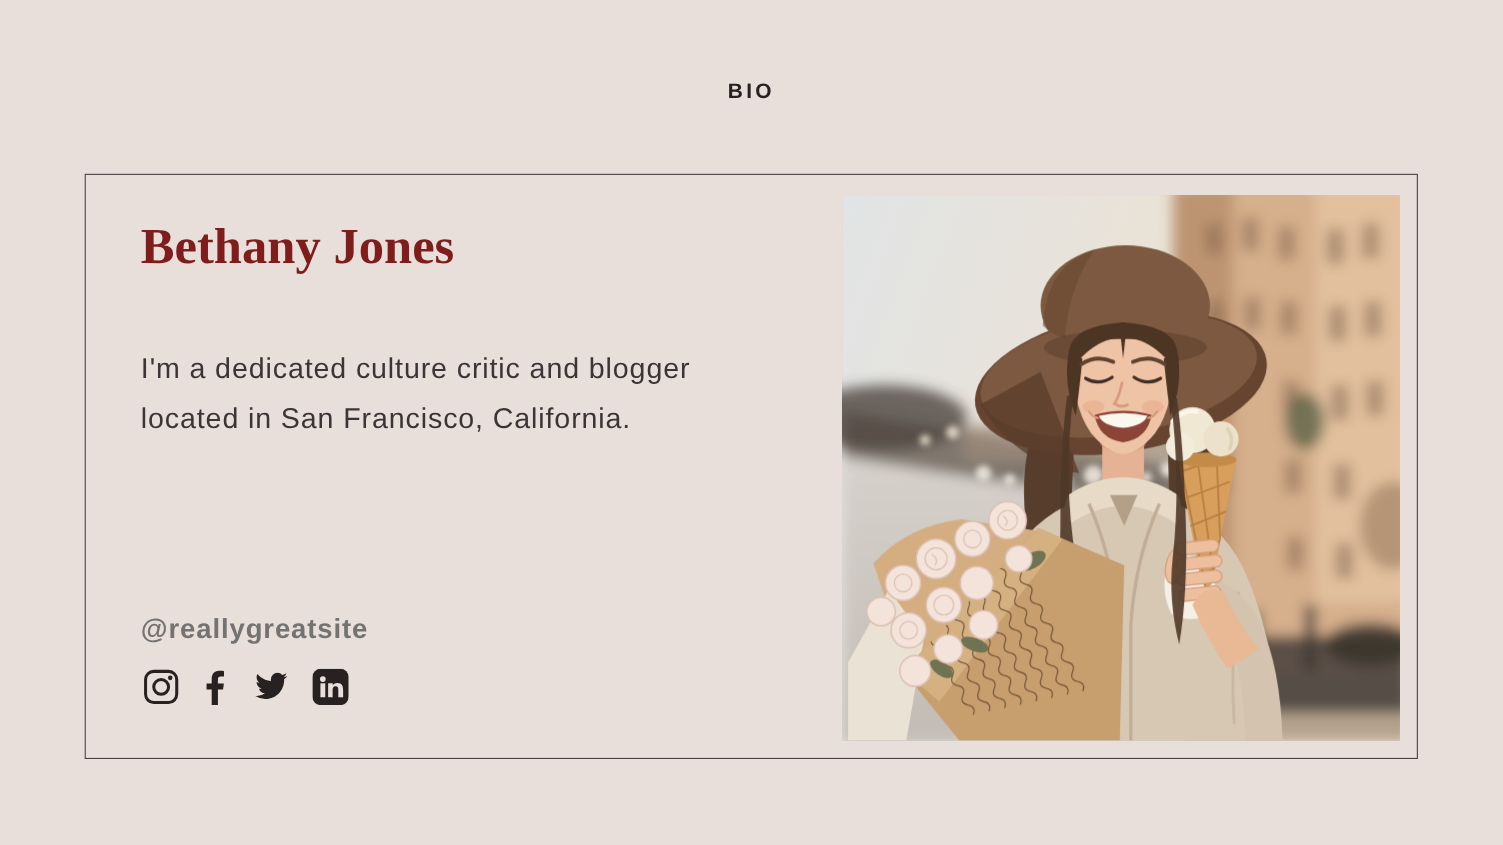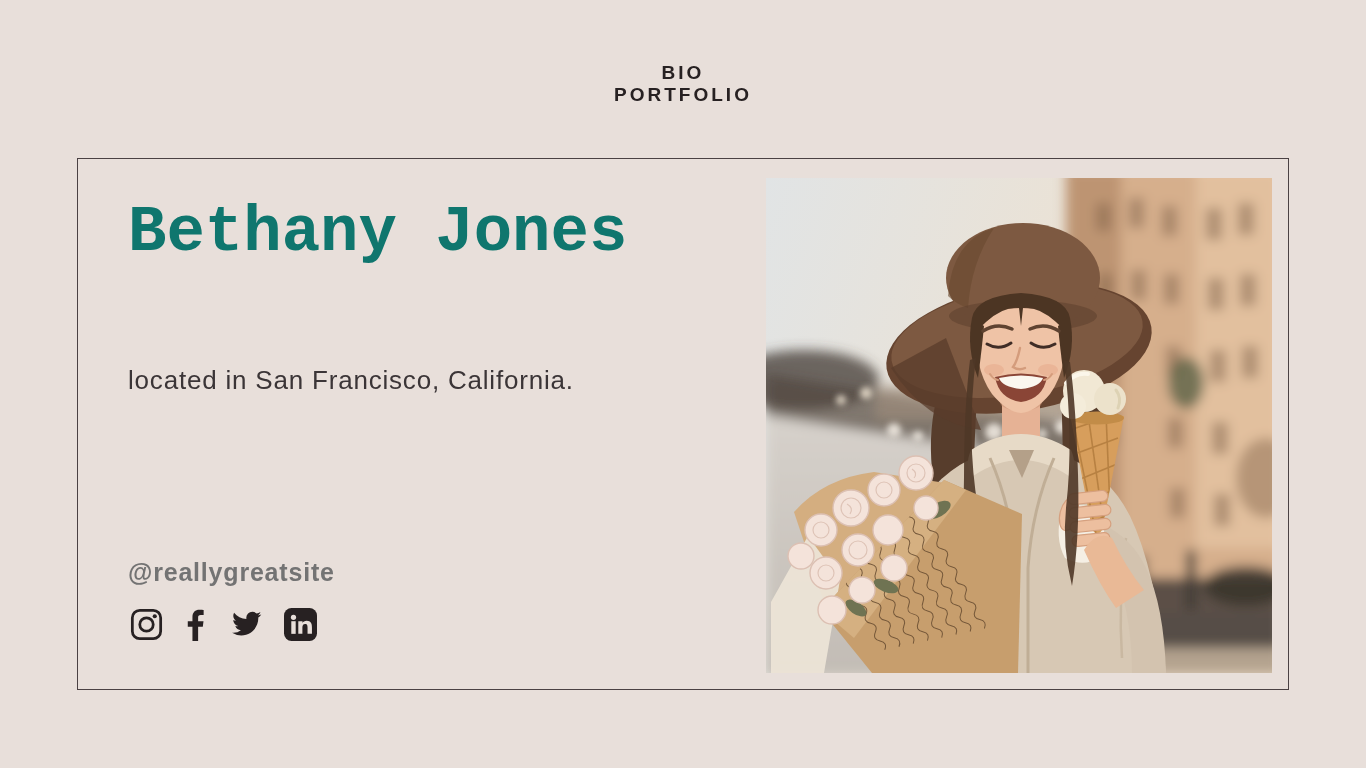--- a/index.html
+++ b/index.html
@@ -7,40 +7,39 @@
   body {
     background:#e8dfda;
     font-family:"Liberation Sans", sans-serif;
     color:#2b2425;
     position:relative;
   }
   
   .nav {
     position:absolute; left:77px; top:62px; width:1212px; height:44px;
     display:flex;
-    flex-direction:column;
   }
   .nav a {
     flex:1 1 25%;
     display:flex; align-items:center; justify-content:center;
     font-size:19px; font-weight:bold; letter-spacing:3px;
     color:#272122; text-decoration:none; cursor:pointer;
   }
   
   .card {
     position:absolute; left:77px; top:158px; width:1212px; height:532px;
     border:1.5px solid #4a4143;
     background:transparent;
   }
   .card-left { position:absolute; left:50px; top:0; width:620px; height:100%; }
   .name {
     position:absolute; left:0; top:38px;
-    font-family:Liberation Mono, monospace;
-    font-size:64px; font-weight:600; letter-spacing:0px;
-    color:#0f766e; white-space:nowrap;
+    font-family:Liberation Serif, serif;
+    font-size:46px; font-weight:600; letter-spacing:0px;
+    color:#7f1d1d; white-space:nowrap;
   }
   .bio {
     position:absolute; left:0; top:154px;
     font-size:26px; line-height:45px; letter-spacing:0.8px;
     color:#3b3537;
   }
   .handle {
     position:absolute; left:0; top:399px;
     font-size:25px; font-weight:bold; letter-spacing:0.8px;
     color:#737373;
@@ -56,30 +55,29 @@
     position:absolute; top:19px; right:16px; width:506px; height:495px;
     overflow:hidden; background:#dfdcd6;
   }
   .photo svg { display:block; width:506px; height:495px; }
 </style>
 </head>
 <body>
 
 <nav class="nav">
   <a>BIO</a>
-  <a>PORTFOLIO</a>
 </nav>
 
 <section class="card">
 
   <div class="card-left">
     <h1 class="name">Bethany Jones</h1>
 
     <p class="bio">
-      <br>
+      <span>I'm a dedicated culture critic and blogger</span><br>
       <span>located in San Francisco, California.</span>
     </p>
 
     <div class="handle">@reallygreatsite</div>
 
     <div class="socials">
       <span class="social-btn">
         <svg width="33" height="33" viewBox="0 0 24 24" fill="none" stroke="currentColor" stroke-width="2">
           <rect x="1.7" y="1.7" width="20.6" height="20.6" rx="5.4"></rect>
           <circle cx="12" cy="12" r="4.9"></circle>

